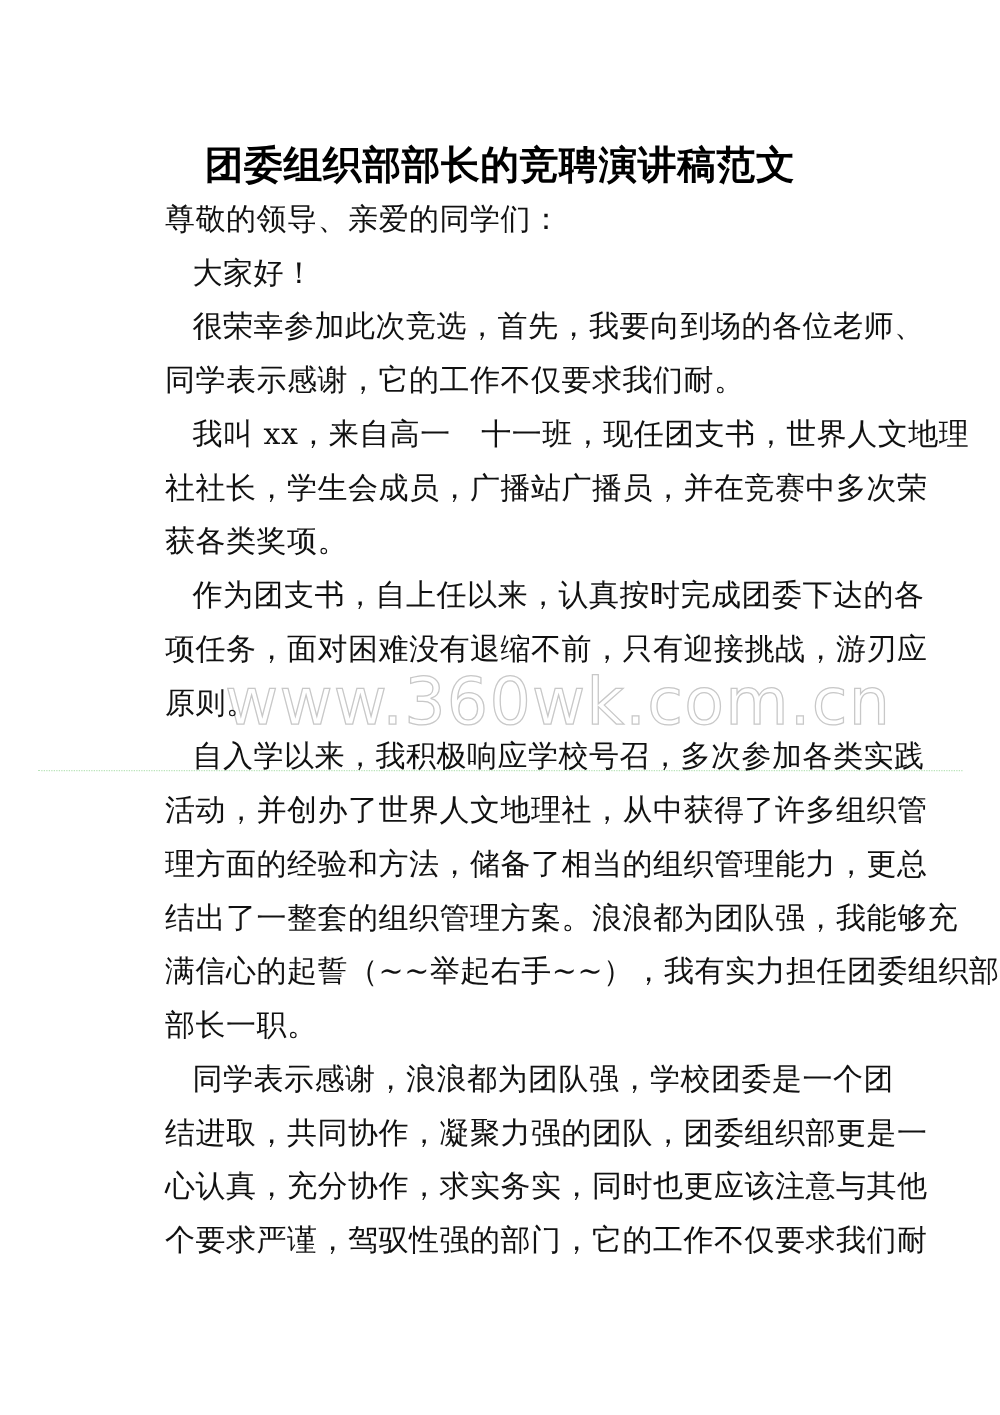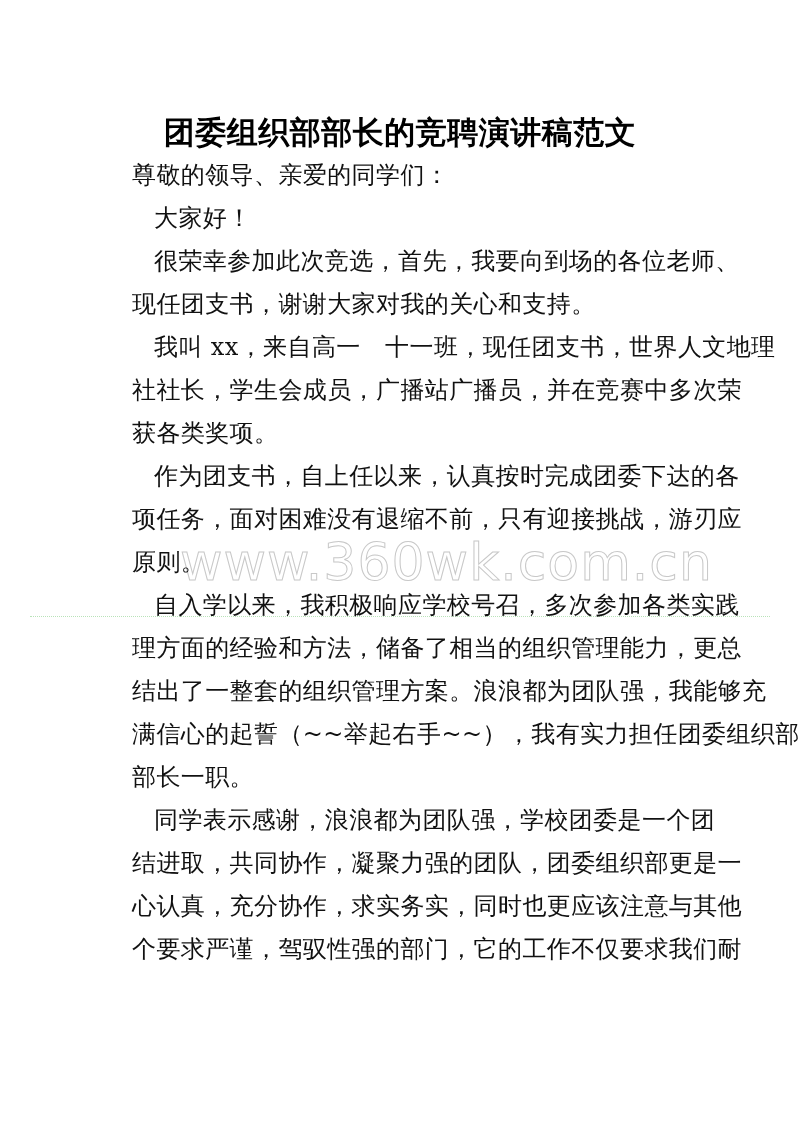--- a/index.html
+++ b/index.html
@@ -36,37 +36,38 @@
     <div class="para">
       <span class="line">尊敬的领导、亲爱的同学们：</span>
     </div>
 
     <div class="para">
       <span class="line indent">大家好！</span>
     </div>
 
     <div class="para">
       <span class="line indent">很荣幸参加此次竞选，首先，我要向到场的各位老师、</span>
-      <span class="line">现任团支书，谢谢大家对我的关心和支持。</span>
+      <span class="line">同学表示感谢，它的工作不仅要求我们耐。</span>
     </div>
 
     <div class="para">
       <span class="line indent">我叫 xx，来自高一　十一班，现任团支书，世界人文地理</span>
       <span class="line">社社长，学生会成员，广播站广播员，并在竞赛中多次荣</span>
       <span class="line">获各类奖项。</span>
     </div>
 
     <div class="para">
       <span class="line indent">作为团支书，自上任以来，认真按时完成团委下达的各</span>
       <span class="line">项任务，面对困难没有退缩不前，只有迎接挑战，游刃应</span>
       <span class="line">原则。</span>
     </div>
 
     <div class="para">
       <span class="line indent">自入学以来，我积极响应学校号召，多次参加各类实践</span>
+      <span class="line">活动，并创办了世界人文地理社，从中获得了许多组织管</span>
       <span class="line">理方面的经验和方法，储备了相当的组织管理能力，更总</span>
       <span class="line">结出了一整套的组织管理方案。浪浪都为团队强，我能够充</span>
       <span class="line">满信心的起誓（~~举起右手~~），我有实力担任团委组织部</span>
       <span class="line">部长一职。</span>
     </div>
 
     <div class="para">
       <span class="line indent">同学表示感谢，浪浪都为团队强，学校团委是一个团</span>
       <span class="line">结进取，共同协作，凝聚力强的团队，团委组织部更是一</span>
       <span class="line">心认真，充分协作，求实务实，同时也更应该注意与其他</span>

